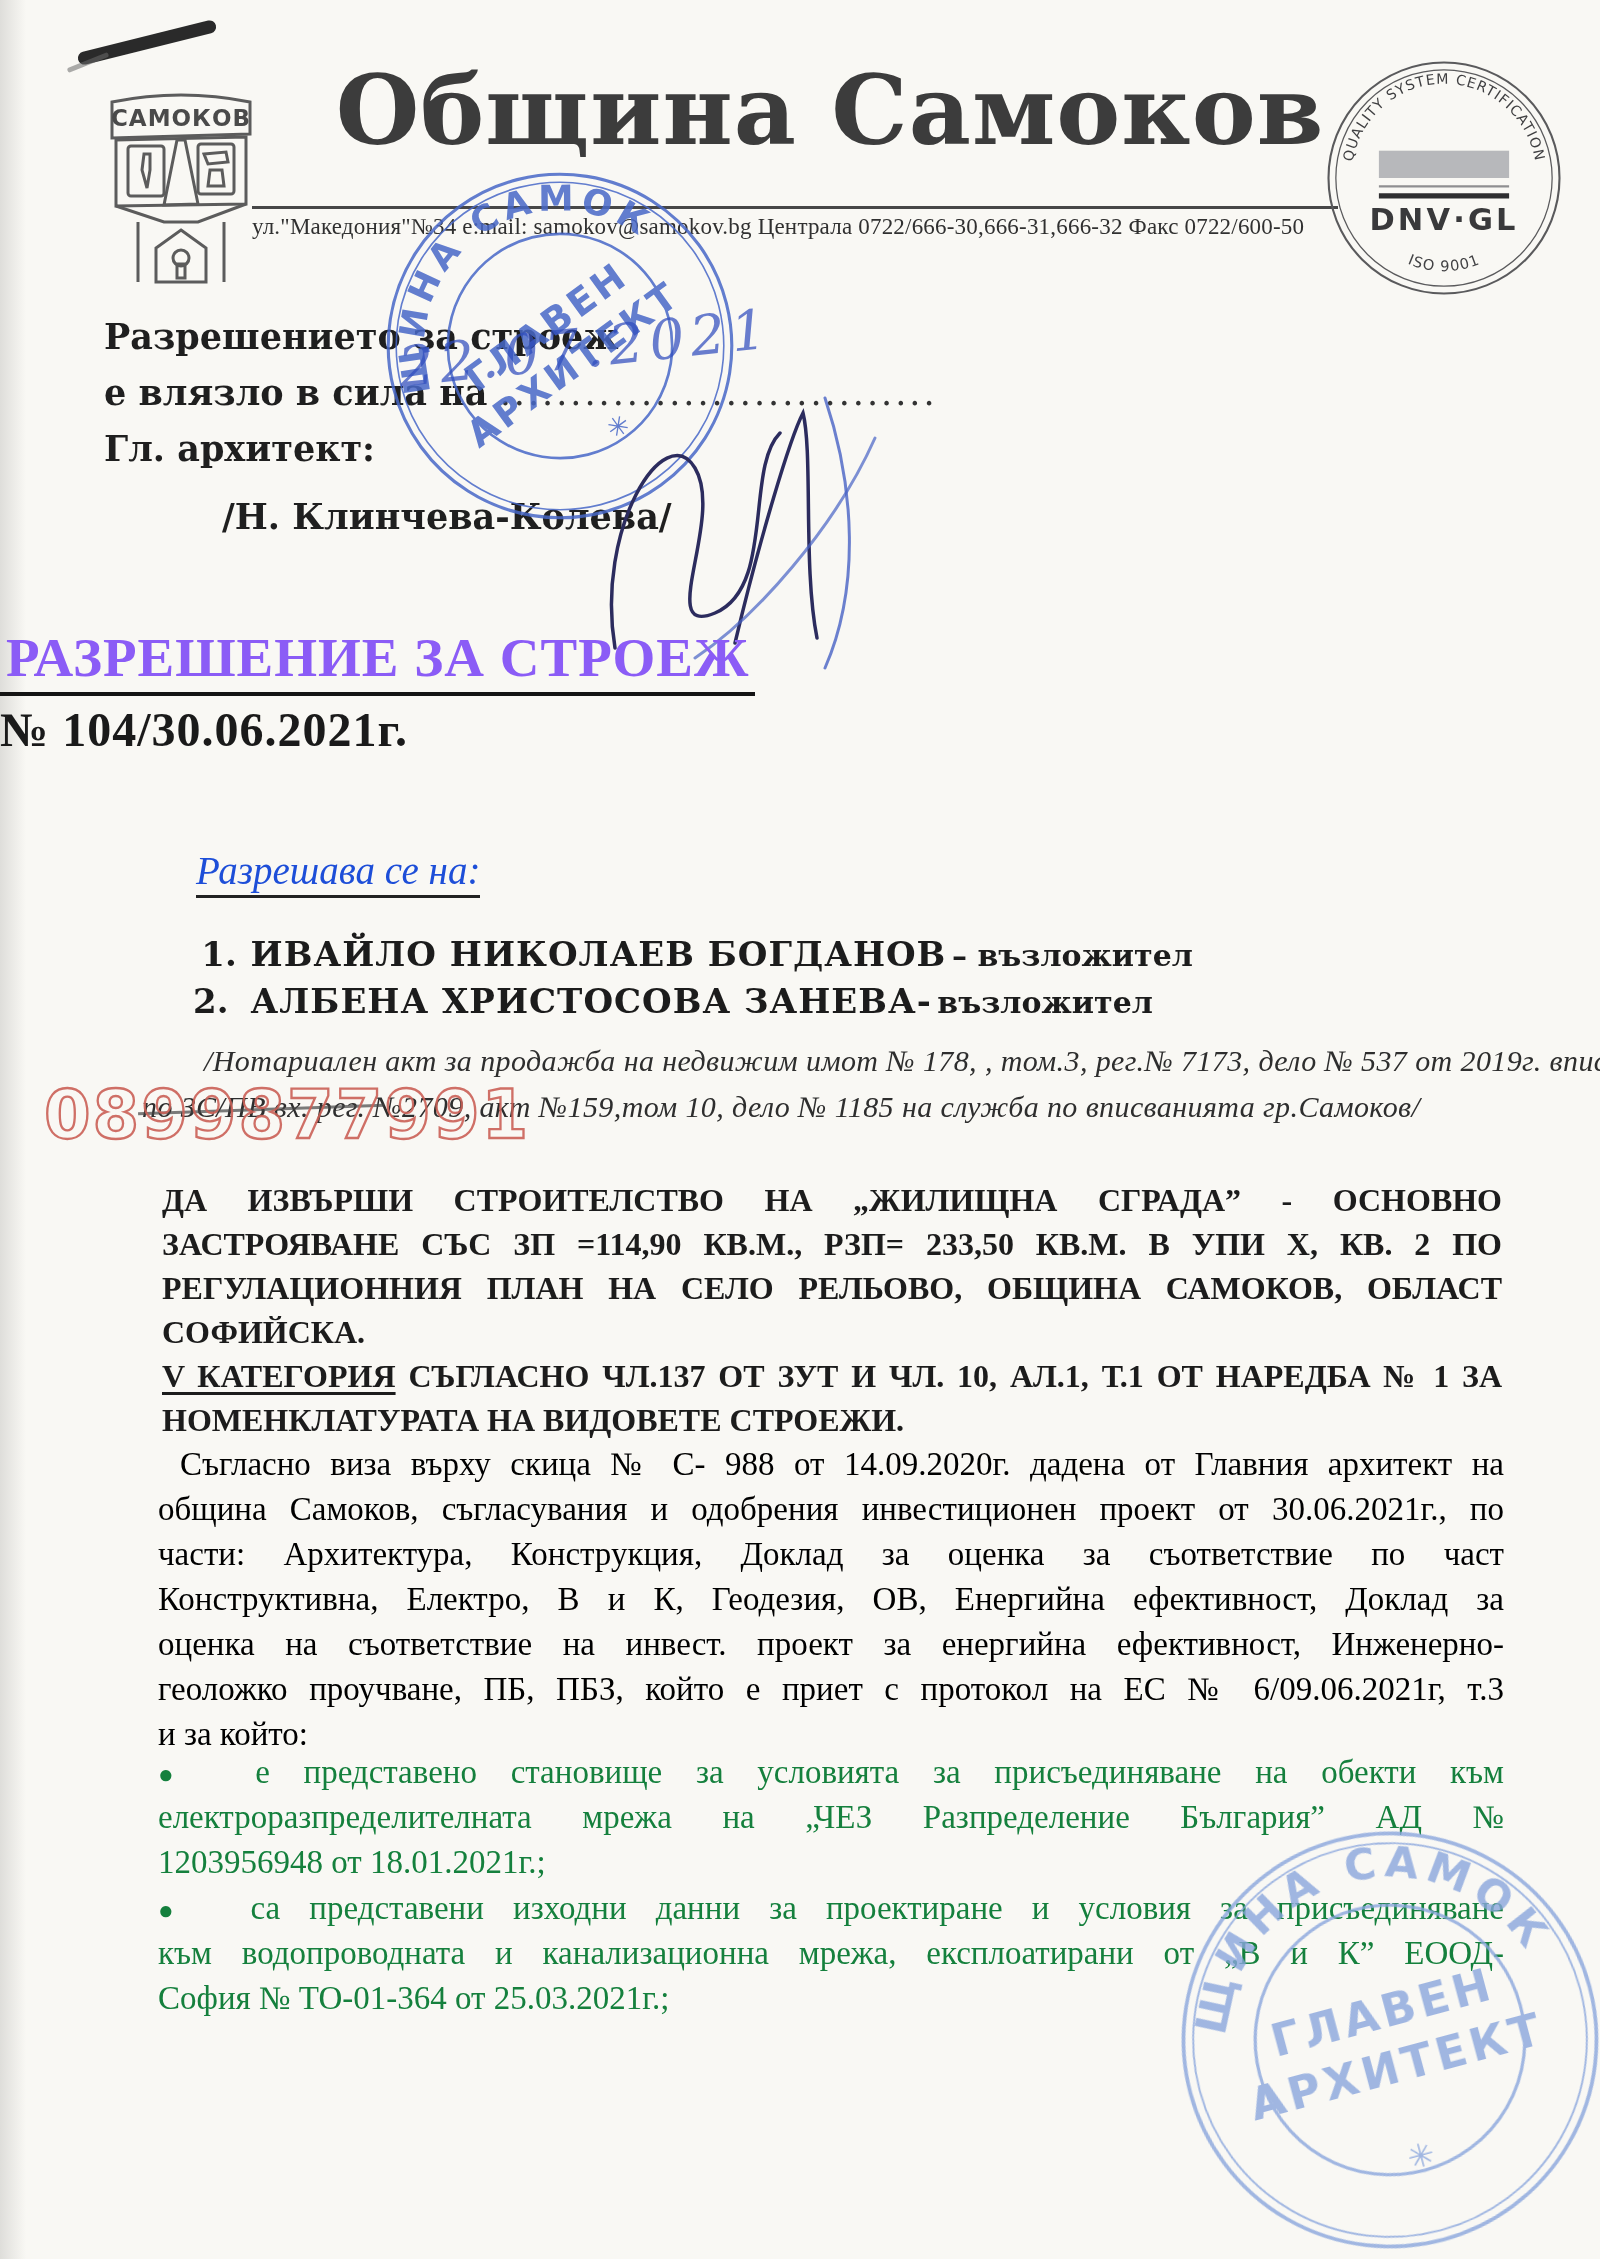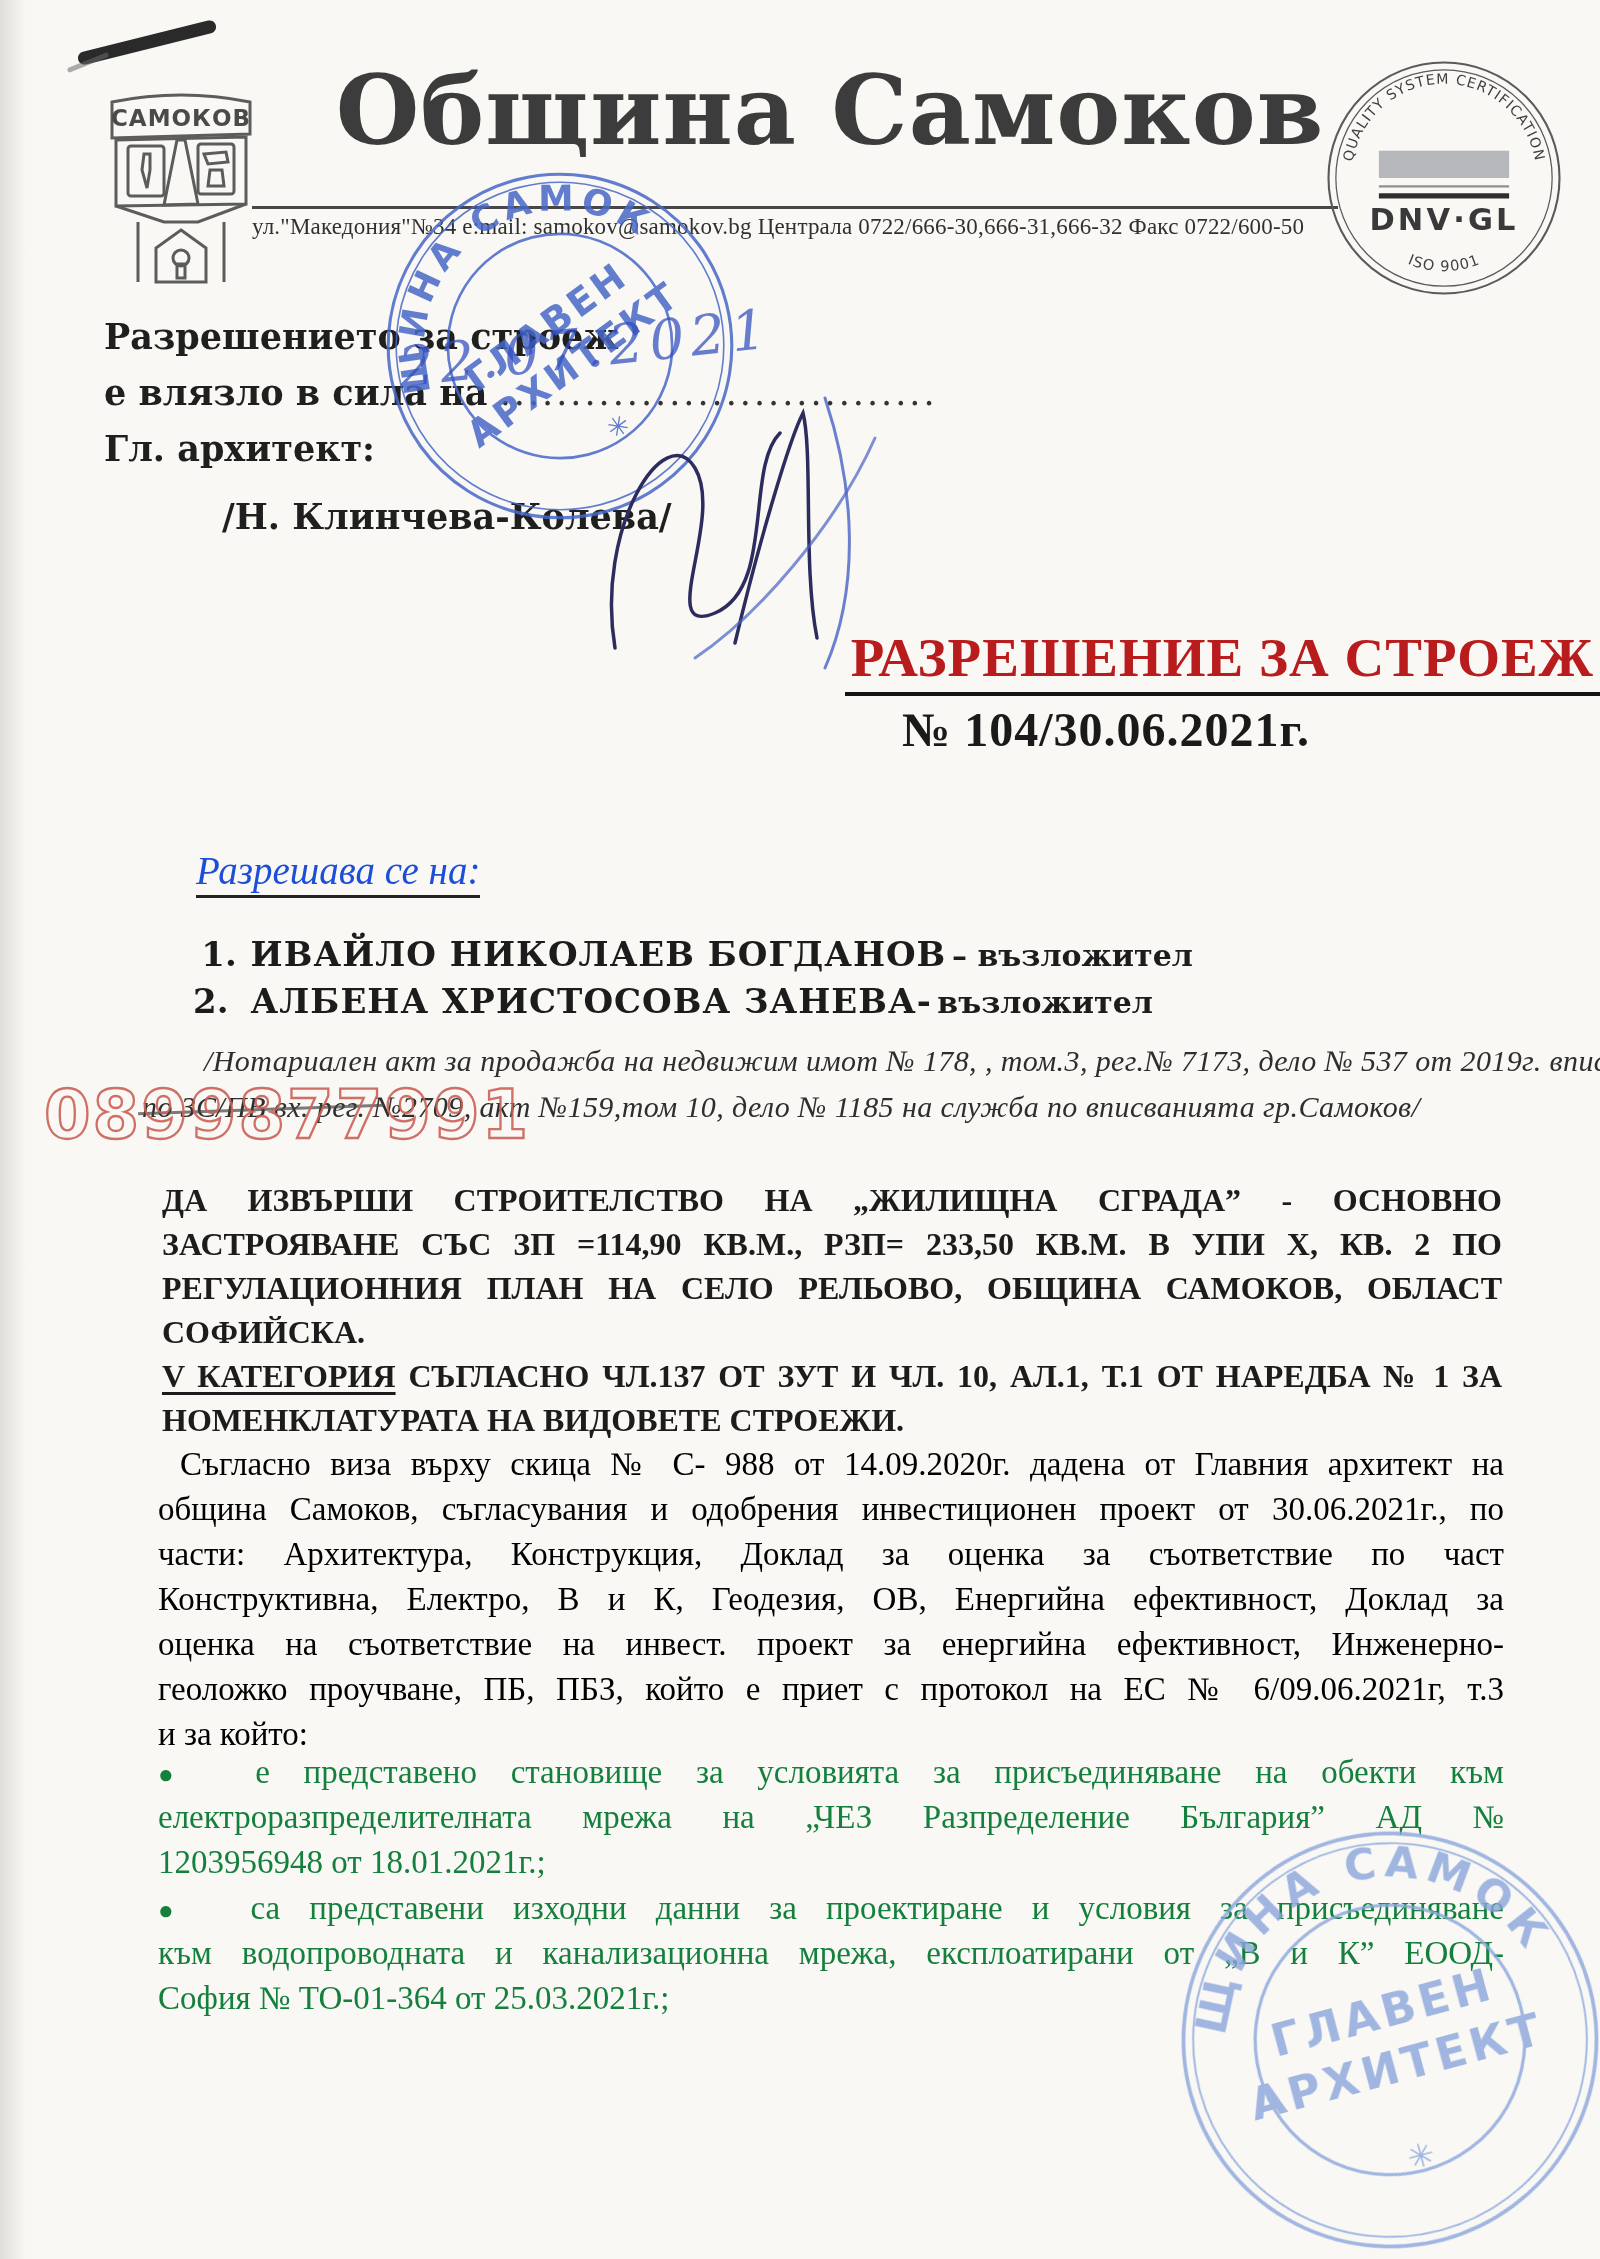--- a/index.html
+++ b/index.html
@@ -33,24 +33,24 @@
     font-size:55px;color:rgba(47,76,190,.72);letter-spacing:6px;
     transform:rotate(-6deg);white-space:nowrap;}
   
   .stamp{opacity:.85;}
   .stamp-top{left:382px;top:168px;width:356px;height:356px;color:#4868c8;
     transform:rotate(-36deg);}
   .stamp-bottom{left:1176px;top:1826px;width:428px;height:428px;color:#8aa6dd;
     transform:rotate(-15deg);opacity:.8;filter:blur(.3px);}
   .sig{left:575px;top:378px;width:345px;height:300px;}
   
-  .t1{left:0;top:626px;width:1600px;text-align:right;font-weight:700;
-    font-size:55px;color:#b91c1c;letter-spacing:1px;}
+  .t1{left:0;top:626px;width:1600px;text-align:left;font-weight:700;
+    font-size:55px;color:#8b5cf6;letter-spacing:1px;}
   .t1 span{display:inline-block;border-bottom:4px solid #141414;padding:0 6px 3px;}
-  .t2{left:0;top:702px;width:1310px;text-align:right;font-weight:700;
+  .t2{left:0;top:702px;width:1310px;text-align:left;font-weight:700;
     font-size:48px;color:#1a1a1a;letter-spacing:1px;}
   
   .grant-head{left:196px;top:848px;font-size:39px;color:#1d4ed8;font-style:italic;}
   .grant-head span{display:inline-block;border-bottom:3px solid #222;padding-bottom:2px;}
   .grantee{left:193px;font-family:"DejaVu Serif",serif;font-weight:700;
     color:#1c1c1c;white-space:nowrap;}
   .g1{top:934px;text-align:center;} .g2{top:981px;}
   .gnum{display:inline-block;width:52px;font-size:34px;}
   .gname{font-size:34px;letter-spacing:1px;}
   .grole{font-size:30px;}

